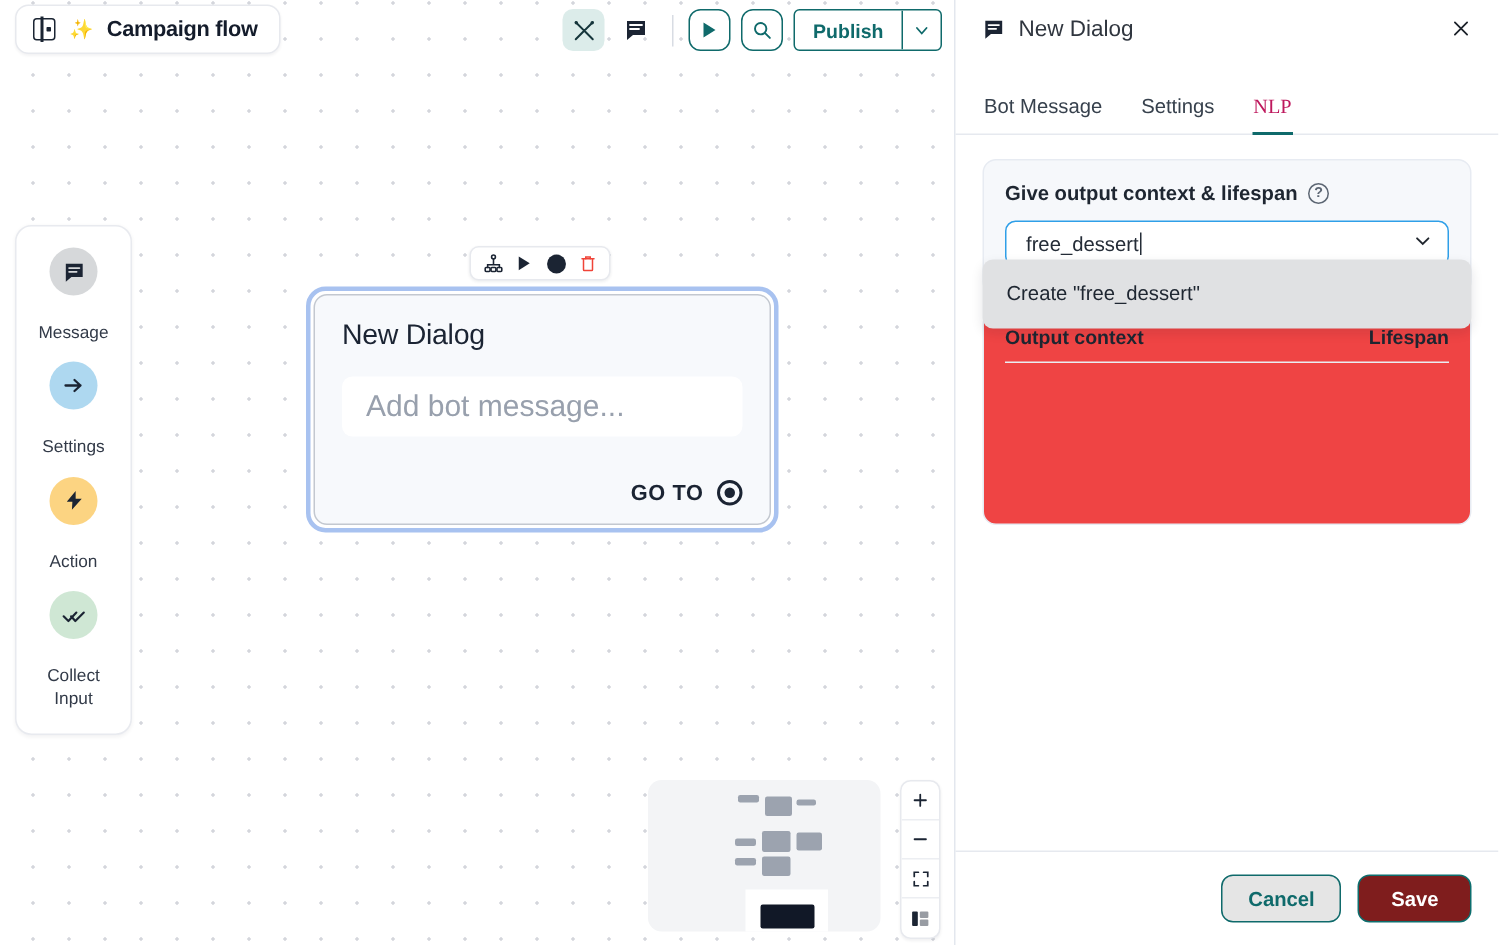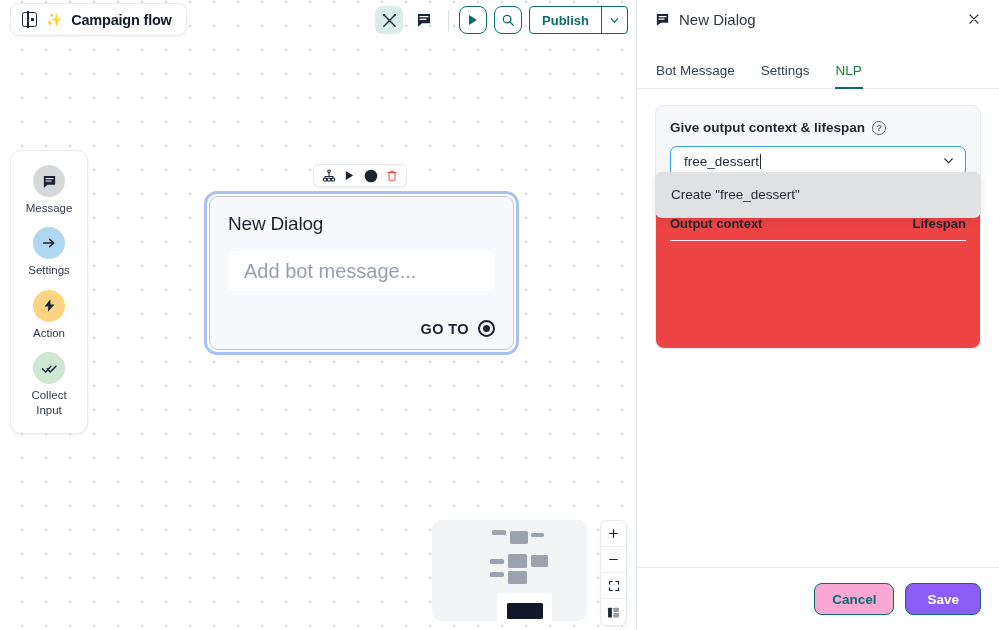--- a/index.html
+++ b/index.html
@@ -63,21 +63,21 @@
   .publish-lbl { padding: 0 12px; display: flex; align-items: center; font-size: 13px; font-weight: 600; color: #0f6a6b; }
   .publish-caret { width: 26px; display: flex; align-items: center; justify-content: center; border-left: 1.3px solid #0f6a6b; }
 
   
   .palette {
     position: absolute; left: 10px; top: 150px; width: 78px;
     background: #fff; border: 1px solid #e8eaef; border-radius: 11px;
     padding: 14px 0 16px; box-shadow: 0 1px 3px rgba(16,24,40,.06);
     display: flex; flex-direction: column; align-items: center; gap: 12px;
   }
-  .pal-item { width: 100%; display: flex; flex-direction: column; align-items: center; gap: 4px; cursor: pointer; }
+  .pal-item { width: 100%; display: flex; flex-direction: column; align-items: center; gap: 18px; cursor: pointer; }
   .pal-ic { width: 32px; height: 32px; border-radius: 50%; display: flex; align-items: center; justify-content: center; }
   .pal-lbl { font-size: 11.5px; color: #323a48; text-align: center; line-height: 1.25; }
 
   
   .node-tools {
     position: absolute; left: 313px; top: 164px; height: 23px;
     background: #fff; border: 1px solid #e7e9ee; border-radius: 6px;
     display: flex; align-items: center; gap: 2px; padding: 0 5px;
     box-shadow: 0 1px 2px rgba(16,24,40,.07);
   }
@@ -126,21 +126,21 @@
     position: absolute; right: 0; top: 0; width: 363px; height: 630px;
     background: #fff; border-left: 1px solid #e3e7ee; display: flex; flex-direction: column;
   }
   .rp-head { height: 30px; display: flex; align-items: center; padding: 0 14px 0 18px; margin-top: 4px; }
   .rp-chat-ic { margin-right: 9px; display: flex; }
   .rp-title { font-size: 15px; color: #30363f; flex: 1; }
   .rp-close { width: 22px; height: 22px; display: flex; align-items: center; justify-content: center; cursor: pointer; color: #20262e; }
 
   .rp-tabs { display: flex; gap: 24px; padding: 0 18px; border-bottom: 1px solid #e6e9ef; margin-top: 23px; }
   .rp-tab { font-size: 13.5px; color: #37414d; padding: 6px 1px 9px; cursor: pointer; border-bottom: 2.5px solid transparent; margin-bottom: -1px; }
-  .rp-tab.active { color: #15803d; border-bottom-color: #0f6a6b; }
+  .rp-tab.active { color: #be185d; border-bottom-color: #0f6a6b; font-family: Liberation Serif, serif; }
 
   .rp-body { flex: 1; padding: 16px 18px 0; position: relative; }
 
   .ctx-card { background: #f6f8fb; border: 1px solid #e7ebf2; border-radius: 9px; padding: 14px 14px 18px; }
   .ctx-label-row { display: flex; align-items: center; gap: 7px; }
   .ctx-label { font-size: 13.5px; font-weight: 700; color: #1e2631; }
   .help-ic { width: 14px; height: 14px; border: 1.2px solid #5c6673; border-radius: 50%; font-size: 9.5px; color: #5c6673; display: flex; align-items: center; justify-content: center; cursor: pointer; font-weight: 700; }
   .ctx-input {
     margin-top: 11px; height: 31px; background: #fff;
     border: 1.6px solid #2f9fe8; border-radius: 7px;
@@ -156,22 +156,22 @@
   }
   .ctx-dd-item { padding: 6px 16px; font-size: 13.5px; color: #1e2631; cursor: pointer; }
 
   .tbl-card { margin-top: 10px; background: #ef4444; border: 1px solid #e7ebf2; border-radius: 9px; height: 143px; padding: 0 14px; }
   .tbl-head { display: flex; align-items: center; height: 34px; border-bottom: 1px solid #eaedf2; }
   .tbl-h { font-size: 13px; font-weight: 700; color: #1e2631; }
   .tbl-h.ctx { flex: 1; }
 
   .rp-foot { border-top: 1px solid #e6e9ef; height: 63px; display: flex; align-items: center; justify-content: flex-end; gap: 11px; padding: 0 18px; }
   .btn { height: 32px; border-radius: 8px; font-size: 13.5px; font-weight: 600; display: flex; align-items: center; justify-content: center; cursor: pointer; }
-  .btn-cancel { background: #f9a8d4; border: 1.4px solid #0f6a6b; color: #0f6a6b; padding: 0 17px; }
-  .btn-save { background: #8b5cf6; border: 1.4px solid #0d6e6e; color: #fff; padding: 0 21px; }
+  .btn-cancel { background: #e5e5e5; border: 1.4px solid #0f6a6b; color: #0f6a6b; padding: 0 17px; }
+  .btn-save { background: #7f1d1d; border: 1.4px solid #0d6e6e; color: #fff; padding: 0 21px; }
 </style>
 </head>
 <body>
 
 <div class="app">
 
   <div class="canvas">
 
     <div class="flow-title">
       <span class="panel-toggle-ic"></span>

